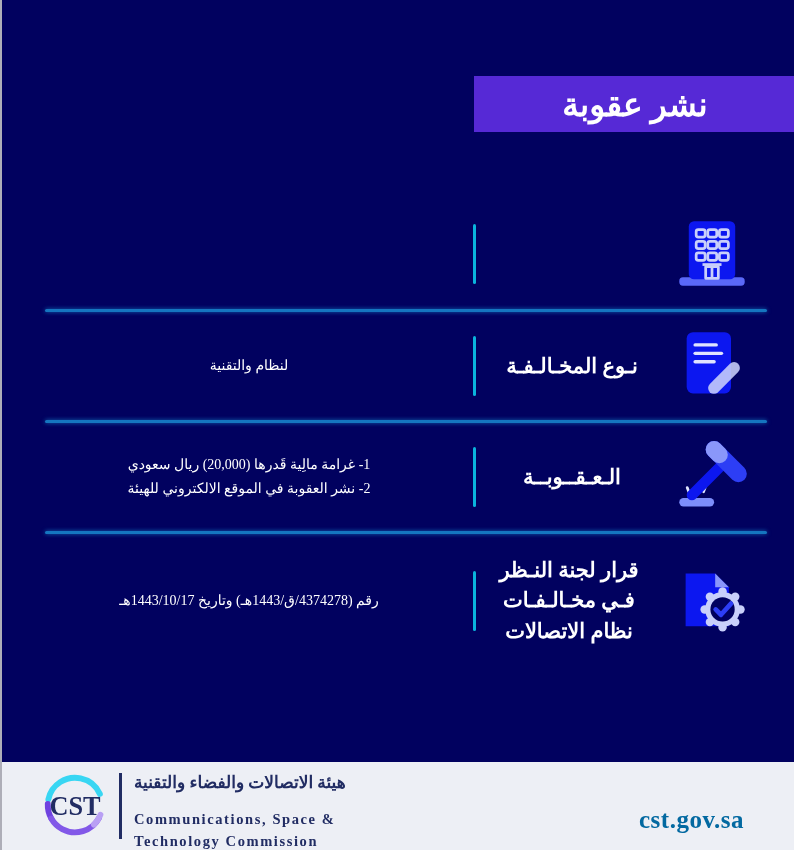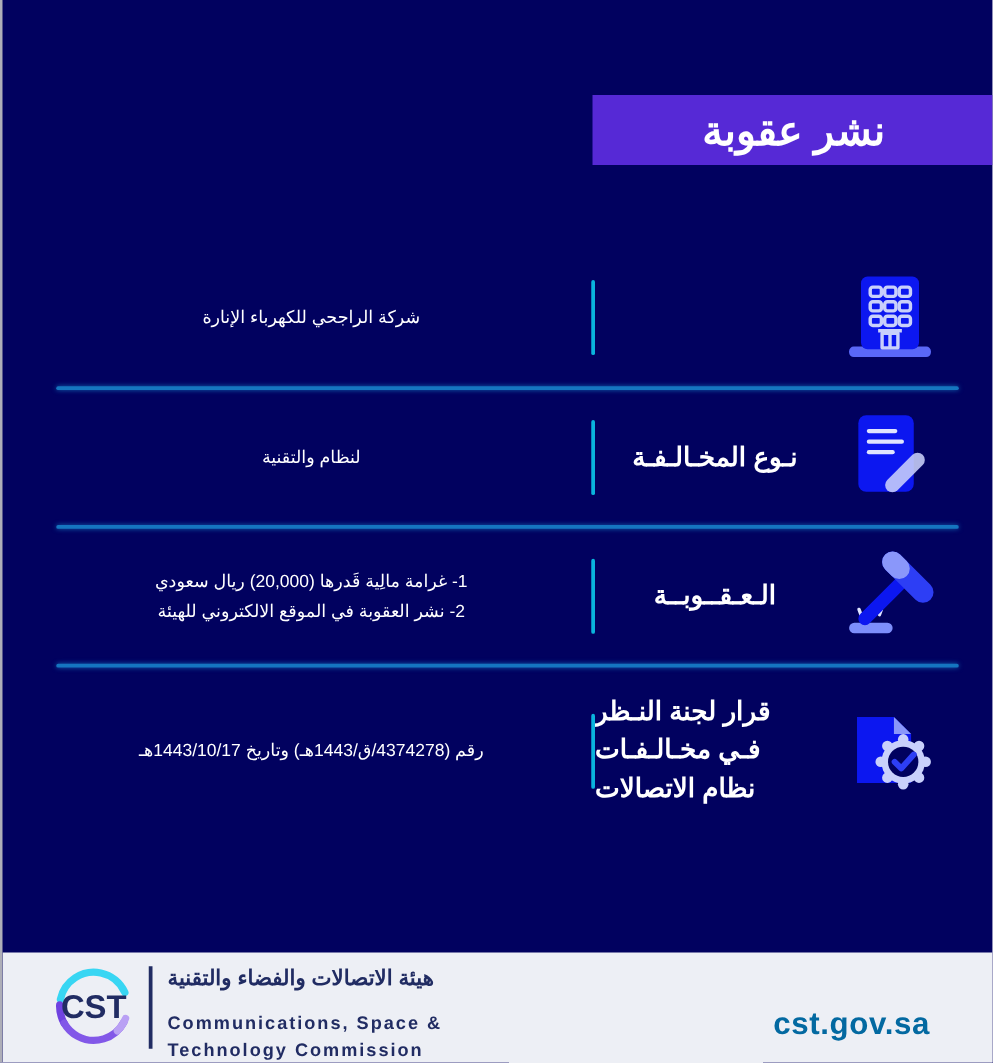--- a/index.html
+++ b/index.html
@@ -5,21 +5,21 @@
   :root{
     --navy:#01015f; --banner:#5629d6; --cyan:#0ab4dd; --sep:#1575c0;
     --iconblue:#0c17f0; --iconlight:#8a97fa; --lav:#c9d0fb;
     --footerbg:#edeff5; --footernavy:#212c63; --white:#ffffff;
   }
   html,body{margin:0;padding:0;background:#ffffff;}
   .page{
     position:relative;width:794px;height:850px;overflow:hidden;
     background:var(--navy);
     border-left:2px solid #aeaeb8;box-sizing:border-box;
-    font-family:Liberation Sans, sans-serif;
+    font-family:Liberation Serif, serif;
   }
   .banner{
     position:absolute;top:76px;left:472px;width:322px;height:56px;
     background:var(--banner);color:var(--white);
     display:flex;align-items:center;justify-content:center;
     font-size:33px;font-weight:600;direction:rtl;
   }
   .row{position:absolute;left:0;width:794px;}
   .row-1{top:198px;height:112px;}
   .row-2{top:315px;height:102px;}
@@ -31,21 +31,21 @@
   }
   .sep-1{top:309px;} .sep-2{top:420px;} .sep-3{top:531px;}
   .icon-box{
     position:absolute;right:42px;top:50%;transform:translateY(-50%);
     width:84px;display:flex;align-items:center;justify-content:center;
   }
   .label-box{
     position:absolute;right:128px;width:192px;top:50%;transform:translateY(-50%);
     color:var(--white);font-size:21px;font-weight:bold;text-align:center;direction:rtl;
   }
-  .label-box.multiline{right:134px;width:186px;text-align:left;line-height:1.45;font-size:21px;}
+  .label-box.multiline{right:134px;width:186px;text-align:center;line-height:1.45;font-size:21px;}
   .vline{
     position:absolute;left:471px;width:3px;height:60px;top:50%;transform:translateY(-50%);
     background:var(--cyan);border-radius:2px;
   }
   .content-box{
     position:absolute;left:38px;width:418px;top:50%;transform:translateY(-50%);
     color:var(--white);font-size:14px;line-height:1.7;text-align:center;direction:rtl;
   }
   .content-box.big{font-size:14px;}
   .footer{
@@ -83,23 +83,20 @@
           <rect x="21" y="35" width="8.5" height="7" rx="2"></rect>
           <rect x="32" y="35" width="8.5" height="7" rx="2"></rect>
           <rect x="43" y="35" width="8.5" height="7" rx="2"></rect>
           <line x1="27" y1="46" x2="45" y2="46"></line>
           <rect x="30" y="48" width="12" height="11"></rect>
           <line x1="36" y1="48" x2="36" y2="59"></line>
         </g>
       </svg>
     </div>
     <div class="vline"></div>
-    <div class="content-box">
-      <div>شركة الراجحي للكهرباء الإنارة</div>
-    </div>
   </div>
 
   <div class="sep sep-1"></div>
 
   <div class="row row-2">
     <div class="icon-box">
       <svg viewBox="0 0 72 72" width="76" height="76">
         <rect x="12" y="4" width="42" height="58" rx="6" fill="#0c17f0"></rect>
         <g stroke="#dfe4ff" stroke-width="3.2" stroke-linecap="round">
           <line x1="20" y1="16" x2="40" y2="16"></line>

